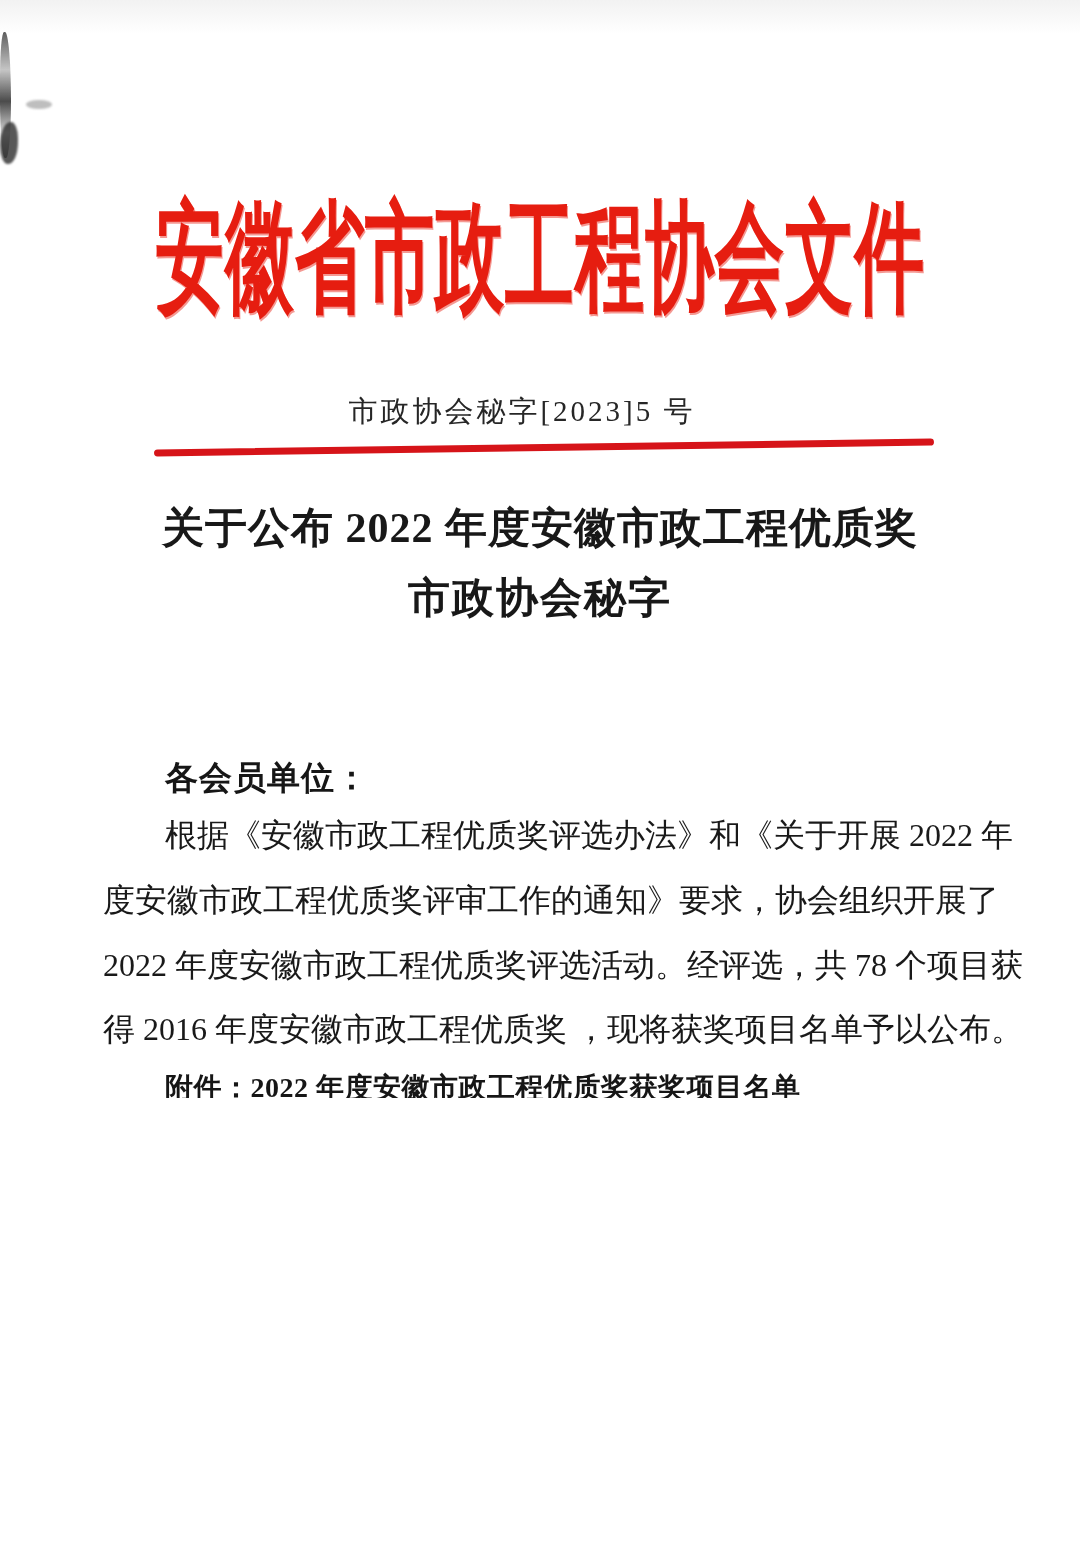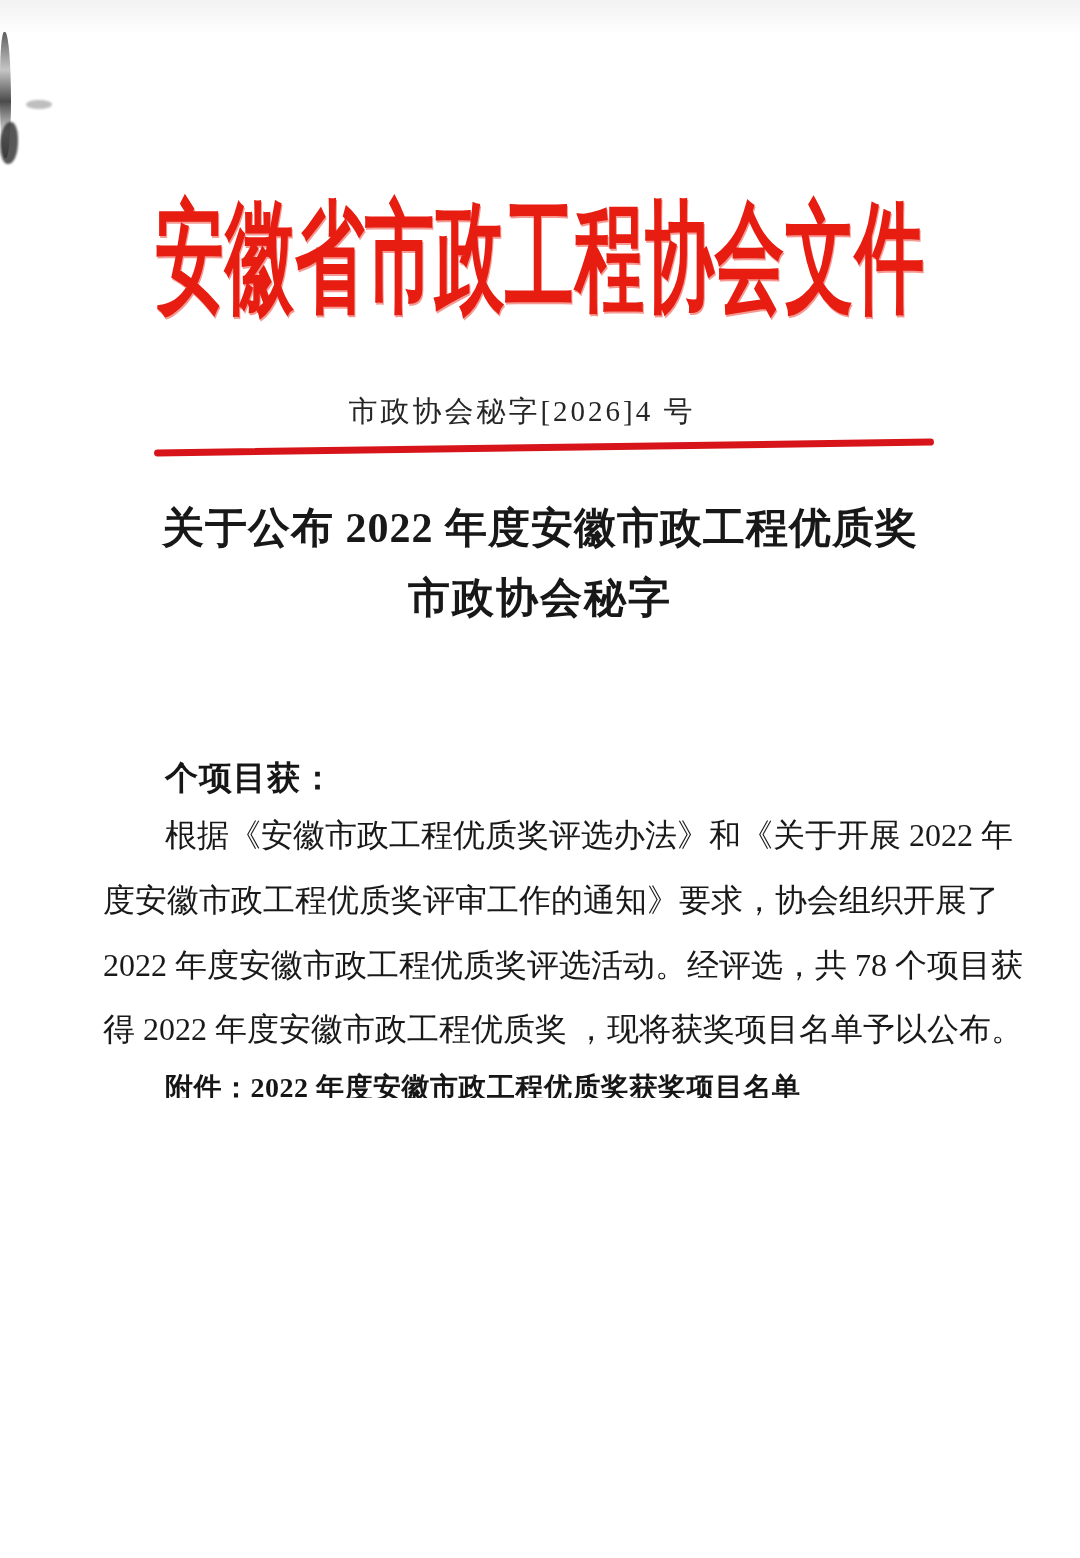--- a/index.html
+++ b/index.html
@@ -197,32 +197,32 @@
 <body>
 
 <div class="page">
 
   <div class="noise noise-streak"></div>
   <div class="noise noise-blob"></div>
   <div class="noise noise-dash"></div>
 
   <div class="header-title">安徽省市政工程协会文件</div>
 
-  <div class="doc-number">市政协会秘字[2026]4 号</div>
+  <div class="doc-number">市政协会秘字[2023]5 号</div>
 
   <div class="red-rule"></div>
 
   <div class="doc-title-1">关于公布 2022 年度安徽市政工程优质奖</div>
   <div class="doc-title-2">市政协会秘字</div>
 
-  <div class="salutation">个项目获：</div>
+  <div class="salutation">各会员单位：</div>
   <div class="body-line indent bl-1">根据《安徽市政工程优质奖评选办法》和《关于开展 2022 年</div>
   <div class="body-line bl-2">度安徽市政工程优质奖评审工作的通知》要求，协会组织开展了</div>
   <div class="body-line bl-3">2022 年度安徽市政工程优质奖评选活动。经评选，共 78 个项目获</div>
-  <div class="body-line bl-4">得 2022 年度安徽市政工程优质奖 ，现将获奖项目名单予以公布。</div>
+  <div class="body-line bl-4">得 2016 年度安徽市政工程优质奖 ，现将获奖项目名单予以公布。</div>
   <div class="attachment">附件：2022 年度安徽市政工程优质奖获奖项目名单</div>
 
   <div class="seal">
     <div class="seal-ring"></div>
     <div class="seal-star"></div>
     <div>
         <span class="seal-char" style="left: 23.718px; top: 131px; transform: rotate(-120deg);">安</span>
         <span class="seal-char" style="left: 13px; top: 91px; transform: rotate(-90deg);">徽</span>
         <span class="seal-char" style="left: 23.718px; top: 51px; transform: rotate(-60deg);">省</span>
         <span class="seal-char" style="left: 53px; top: 21.718px; transform: rotate(-30deg);">市</span>

